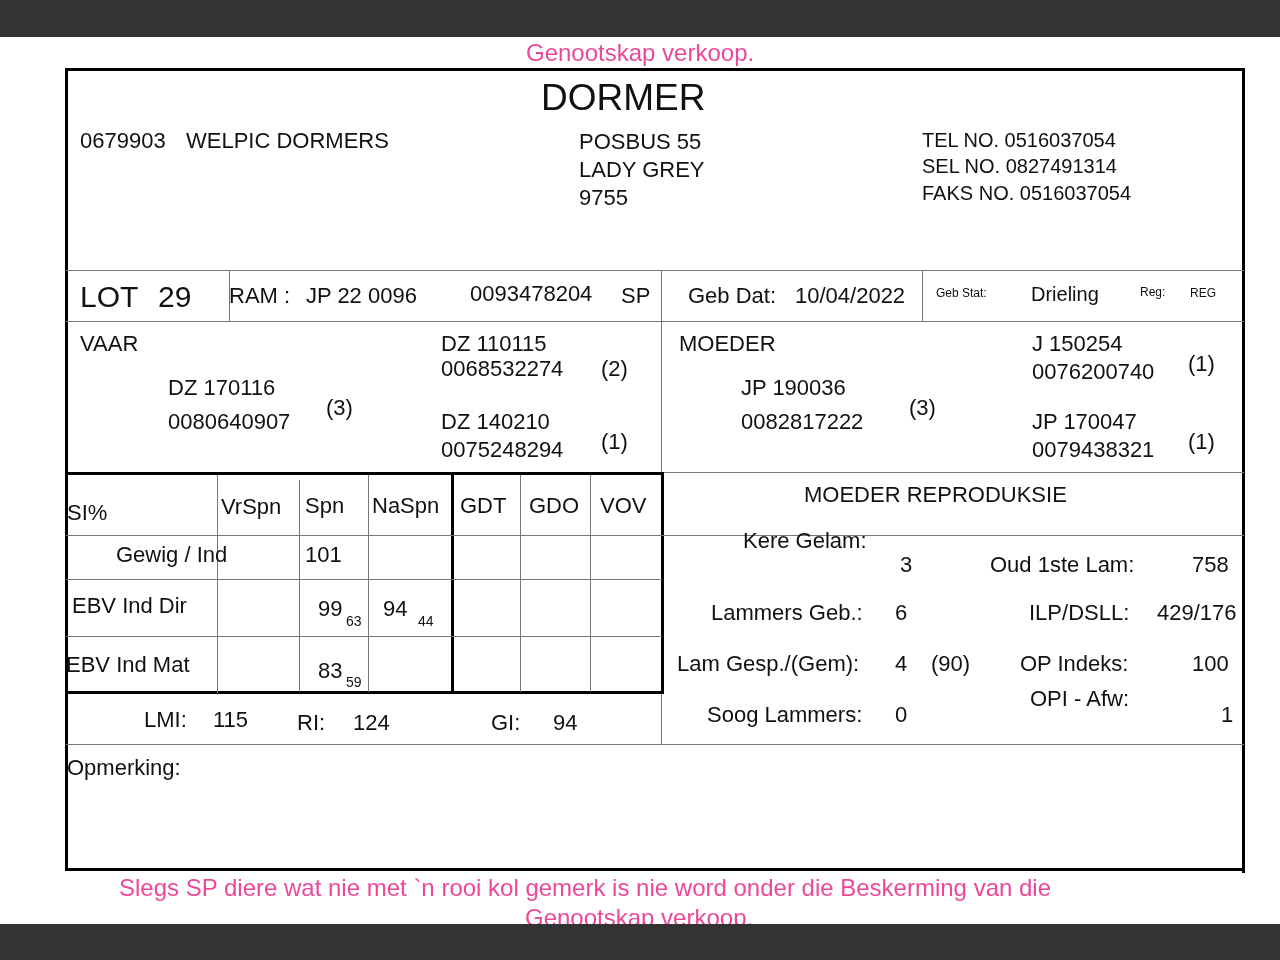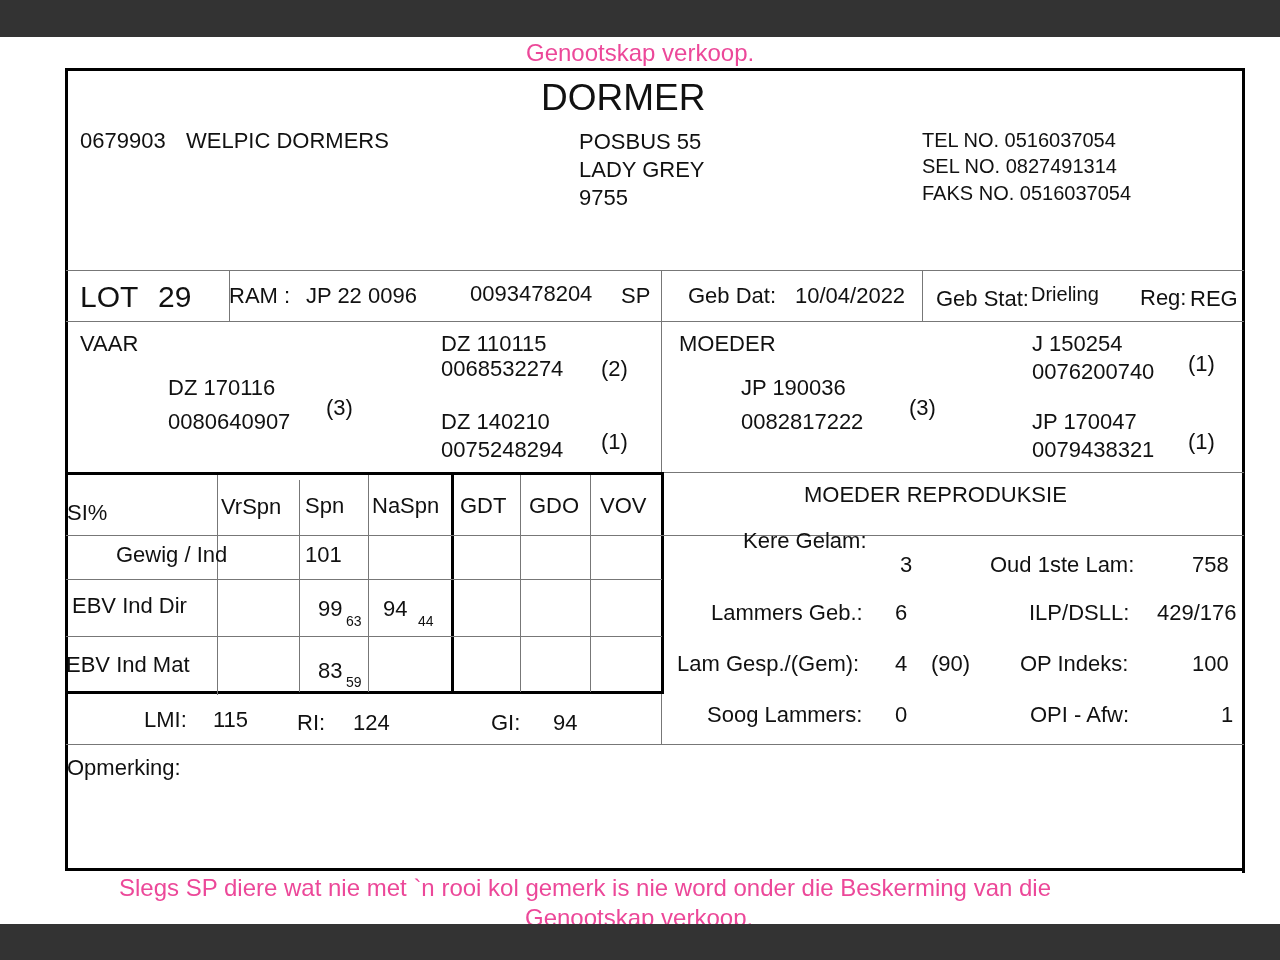--- a/index.html
+++ b/index.html
@@ -9,21 +9,21 @@
   .bar-bottom { position:absolute; left:0; top:924px; width:1280px; height:36px; background:#333333; z-index:5; }
   .abs { position:absolute; white-space:nowrap; }
   .red { color:#ec4899; }
   .hline { position:absolute; height:1px; background:#777; }
   .vline { position:absolute; width:1px; background:#777; }
   .thick-h { position:absolute; height:3px; background:#000; }
   .thick-v { position:absolute; width:3px; background:#000; }
   .f24 { font-size:24px; }
   .f22 { font-size:22px; }
   .f20 { font-size:20px; }
-  .f18 { font-size:22px; }
+  .f18 { font-size:12px; }
   .sub { font-size:14px; }
 </style>
 </head>
 <body>
 
 <div class="bar-top"></div>
 
 <div class="abs red f24" style="left:526px;top:39px;">Genootskap verkoop.</div>
 
 <div class="thick-h" style="left:65px;top:68px;width:1180px;"></div>
@@ -138,21 +138,21 @@
 <div class="abs f22" style="left:931px;top:651px;">(90)</div>
 <div class="abs f22" style="left:707px;top:702px;">Soog Lammers:</div>
 <div class="abs f22" style="left:895px;top:702px;">0</div>
 
 <div class="abs f22" style="left:990px;top:552px;">Oud 1ste Lam:</div>
 <div class="abs f22" style="left:1192px;top:552px;">758</div>
 <div class="abs f22" style="left:1029px;top:600px;">ILP/DSLL:</div>
 <div class="abs f22" style="left:1145px;top:600px;margin-left:12px;">429/176</div>
 <div class="abs f22" style="left:1020px;top:651px;">OP Indeks:</div>
 <div class="abs f22" style="left:1192px;top:651px;">100</div>
-<div class="abs f22" style="left:1030px;top:702px;">OPI - Afw:</div>
+<div class="abs f22" style="left:1030px;top:686px;">OPI - Afw:</div>
 <div class="abs f22" style="left:1221px;top:702px;">1</div>
 
 <div class="abs f22" style="left:67px;top:755px;">Opmerking:</div>
 
 <div class="abs red f24" style="left:119px;top:874px;">Slegs SP diere wat nie met `n rooi kol gemerk is nie word onder die Beskerming van die</div>
 <div class="abs red f24" style="left:525px;top:904px;">Genootskap verkoop.</div>
 
 <div class="bar-bottom"></div>
 
 </body></html>

